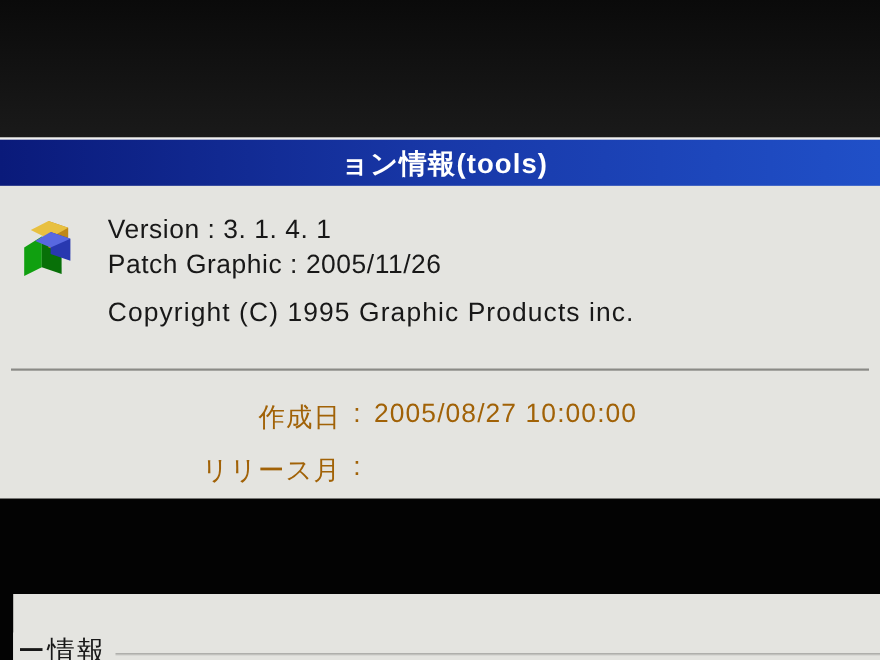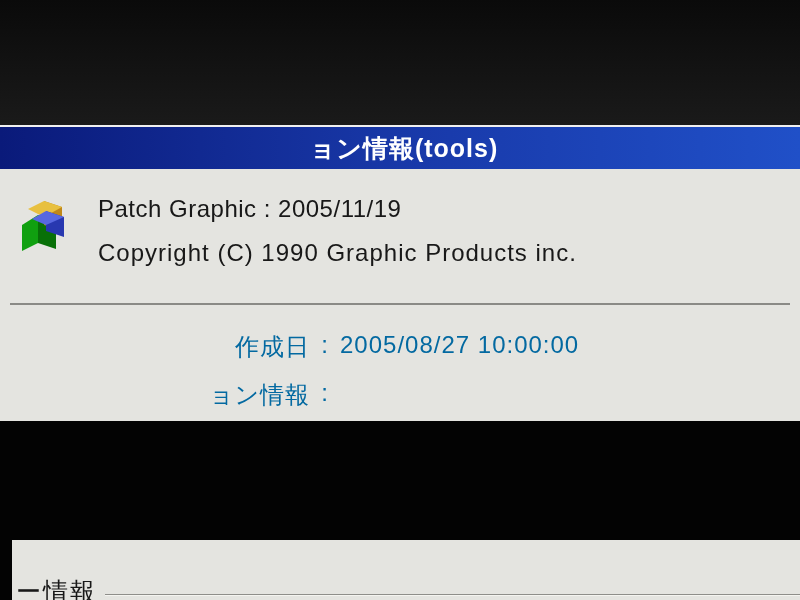--- a/index.html
+++ b/index.html
@@ -70,21 +70,21 @@
       border-right: none;
       border-bottom: none;
       margin: 18px 4px 0 4px;
       position: relative;
       padding-top: 26px;
     }
     .details {
       display: grid;
       grid-template-columns: 230px 30px auto;
       row-gap: 16px;
-      color: #0369a1;
+      color: #a16207;
       font-size: 24px;
       padding-left: 70px;
       letter-spacing: 1px;
     }
     .details .label { text-align: right; }
     .details .colon { text-align: center; }
     .lower-legend {
       position: absolute;
       bottom: 8px;
       left: 0;
@@ -130,33 +130,36 @@
           <polygon points="6,30 22,20 22,48 6,56" fill="#10a010"></polygon>
           <polygon points="22,20 40,28 40,54 22,48" fill="#087008"></polygon>
           <polygon points="28,6 46,12 46,36 28,30" fill="#c08818"></polygon>
           <polygon points="28,6 12,14 28,22 46,12" fill="#e8c040"></polygon>
           <polygon points="30,16 48,22 48,42 30,36" fill="#2838b0"></polygon>
           <polygon points="30,16 16,24 30,30 48,22" fill="#5868e0"></polygon>
         </svg>
       </div>
       <div class="version-block">
         <div>
-          <span>Patch Graphic : </span><span>2005/11/19</span>
+          <span>Version : </span><span>3. 1. 4. 1</span>
         </div>
-        <div class="copyright">Copyright (C) 1990 Graphic Products inc.</div>
+        <div>
+          <span>Patch Graphic : </span><span>2005/11/26</span>
+        </div>
+        <div class="copyright">Copyright (C) 1995 Graphic Products inc.</div>
       </div>
     </div>
 
     <div class="fieldset-top">
       <div class="details">
         <span class="label">作成日</span>
         <span class="colon">:</span>
         <span>2005/08/27 10:00:00</span>
 
-        <span class="label">ョン情報</span>
+        <span class="label">リリース月</span>
         <span class="colon">:</span>
       </div>
     </div>
 
   </div>
 </div>
 
 <div class="window-lower">
   <div class="lower-border"></div>
   <div class="lower-legend">ー情報</div>

